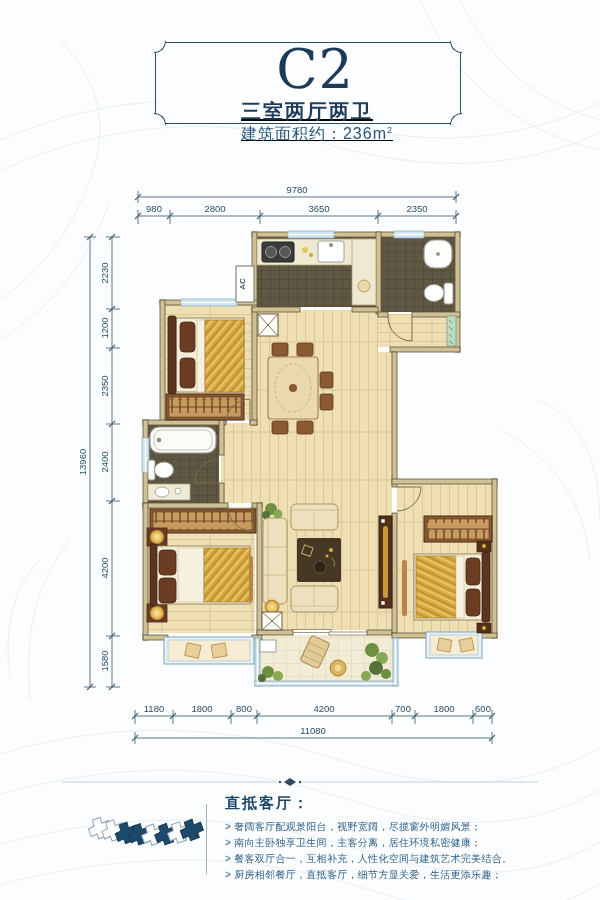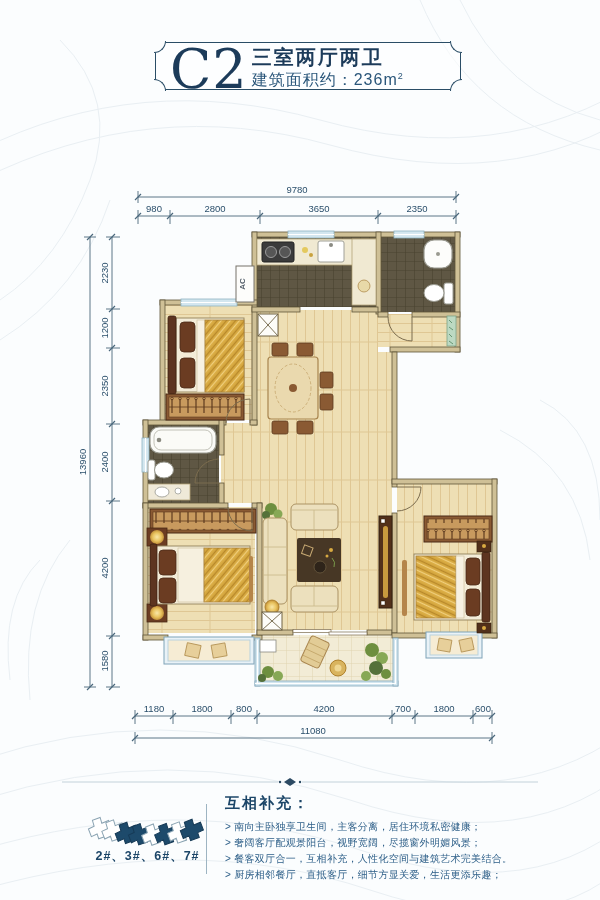--- a/index.html
+++ b/index.html
@@ -5,29 +5,29 @@
   html,body{margin:0;padding:0;}
   body{
     width:600px;height:900px;position:relative;overflow:hidden;
     background:#fbfdfe;
     font-family:"Liberation Sans", sans-serif;
   }
   .page{position:absolute;inset:0;width:600px;height:900px;}
   svg{display:block;}
   
   .title-card{
-    position:absolute;left:155px;top:42px;width:306px;height:48px;
+    position:absolute;left:155px;top:42px;width:306px;height:82px;
     border:1.5px solid #2a4d66;background:rgba(255,255,255,.55);
-    display:flex;align-items:flex-start;padding-left:14px;box-sizing:border-box;
+    display:flex;align-items:center;padding-left:14px;box-sizing:border-box;flex-direction:column;
   }
   .title-card .code{
     font-family:"DejaVu Serif", serif;
     font-size:54px;line-height:1;color:#1c3b5a;letter-spacing:1px;
   }
-  .title-card .tcol{margin-left:4px;padding-top:2px;}
+  .title-card .tcol{margin-left:4px;padding-top:2px;text-decoration:underline;}
   .title-card .ttype{
     font-size:20px;font-weight:bold;color:#1c3b5a;letter-spacing:2px;line-height:1.25;
   }
   .title-card .tarea{
     font-size:16px;color:#2a567a;letter-spacing:1px;line-height:1.3;
   }
   .title-card .tarea sup{font-size:9px;}
   .corner{position:absolute;width:11px;height:11px;background:#fbfdfe;}
   .corner.tl{left:-2px;top:-2px;border-right:1.5px solid #2a4d66;border-bottom:1.5px solid #2a4d66;border-bottom-right-radius:100%;}
   .corner.tr{right:-2px;top:-2px;border-left:1.5px solid #2a4d66;border-bottom:1.5px solid #2a4d66;border-bottom-left-radius:100%;}
@@ -488,26 +488,25 @@
           <path transform="translate(101,50)" fill="#ffffff" stroke="#8aa3b2" d="M0 6 L6 4 L5 -2 L13 -4 L14 2 L21 0 L23 8 L17 10 L18 15 L9 17 L8 12 L2 14 Z"></path>
           <path transform="translate(114,54)" fill="#1d4a6b" stroke="#163a56" d="M0 6 L6 4 L5 -2 L13 -4 L14 2 L21 0 L23 8 L17 10 L18 15 L9 17 L8 12 L2 14 Z"></path>
           <path transform="translate(127,57)" fill="#1d4a6b" stroke="#163a56" d="M0 6 L6 4 L5 -2 L13 -4 L14 2 L21 0 L23 8 L17 10 L18 15 L9 17 L8 12 L2 14 Z"></path>
           <path transform="translate(140,59)" fill="#ffffff" stroke="#8aa3b2" d="M0 6 L6 4 L5 -2 L13 -4 L14 2 L21 0 L23 8 L17 10 L18 15 L9 17 L8 12 L2 14 Z"></path>
           <path transform="translate(153,60)" fill="#1d4a6b" stroke="#163a56" d="M0 6 L6 4 L5 -2 L13 -4 L14 2 L21 0 L23 8 L17 10 L18 15 L9 17 L8 12 L2 14 Z"></path>
           <path transform="translate(166,60)" fill="#ffffff" stroke="#8aa3b2" d="M0 6 L6 4 L5 -2 L13 -4 L14 2 L21 0 L23 8 L17 10 L18 15 L9 17 L8 12 L2 14 Z"></path>
           <path transform="translate(179,59)" fill="#1d4a6b" stroke="#163a56" d="M0 6 L6 4 L5 -2 L13 -4 L14 2 L21 0 L23 8 L17 10 L18 15 L9 17 L8 12 L2 14 Z"></path>
         </g>
       </g>
     </svg>
-    <div class="buildings-label">2#、3#、6#、7#</div>
     <div class="vdivider"></div>
     <div class="features">
-      <h3>互相补充：</h3>
+      <h3>直抵客厅：</h3>
       <ul>
+        <li>&gt; 奢阔客厅配观景阳台，视野宽阔，尽揽窗外明媚风景；</li>
         <li>&gt; 南向主卧独享卫生间，主客分离，居住环境私密健康；</li>
-        <li>&gt; 奢阔客厅配观景阳台，视野宽阔，尽揽窗外明媚风景；</li>
         <li>&gt; 餐客双厅合一，互相补充，人性化空间与建筑艺术完美结合。</li>
         <li>&gt; 厨房相邻餐厅，直抵客厅，细节方显关爱，生活更添乐趣；</li>
       </ul>
     </div>
   </div>
 
 </div>
 
 </body></html>

